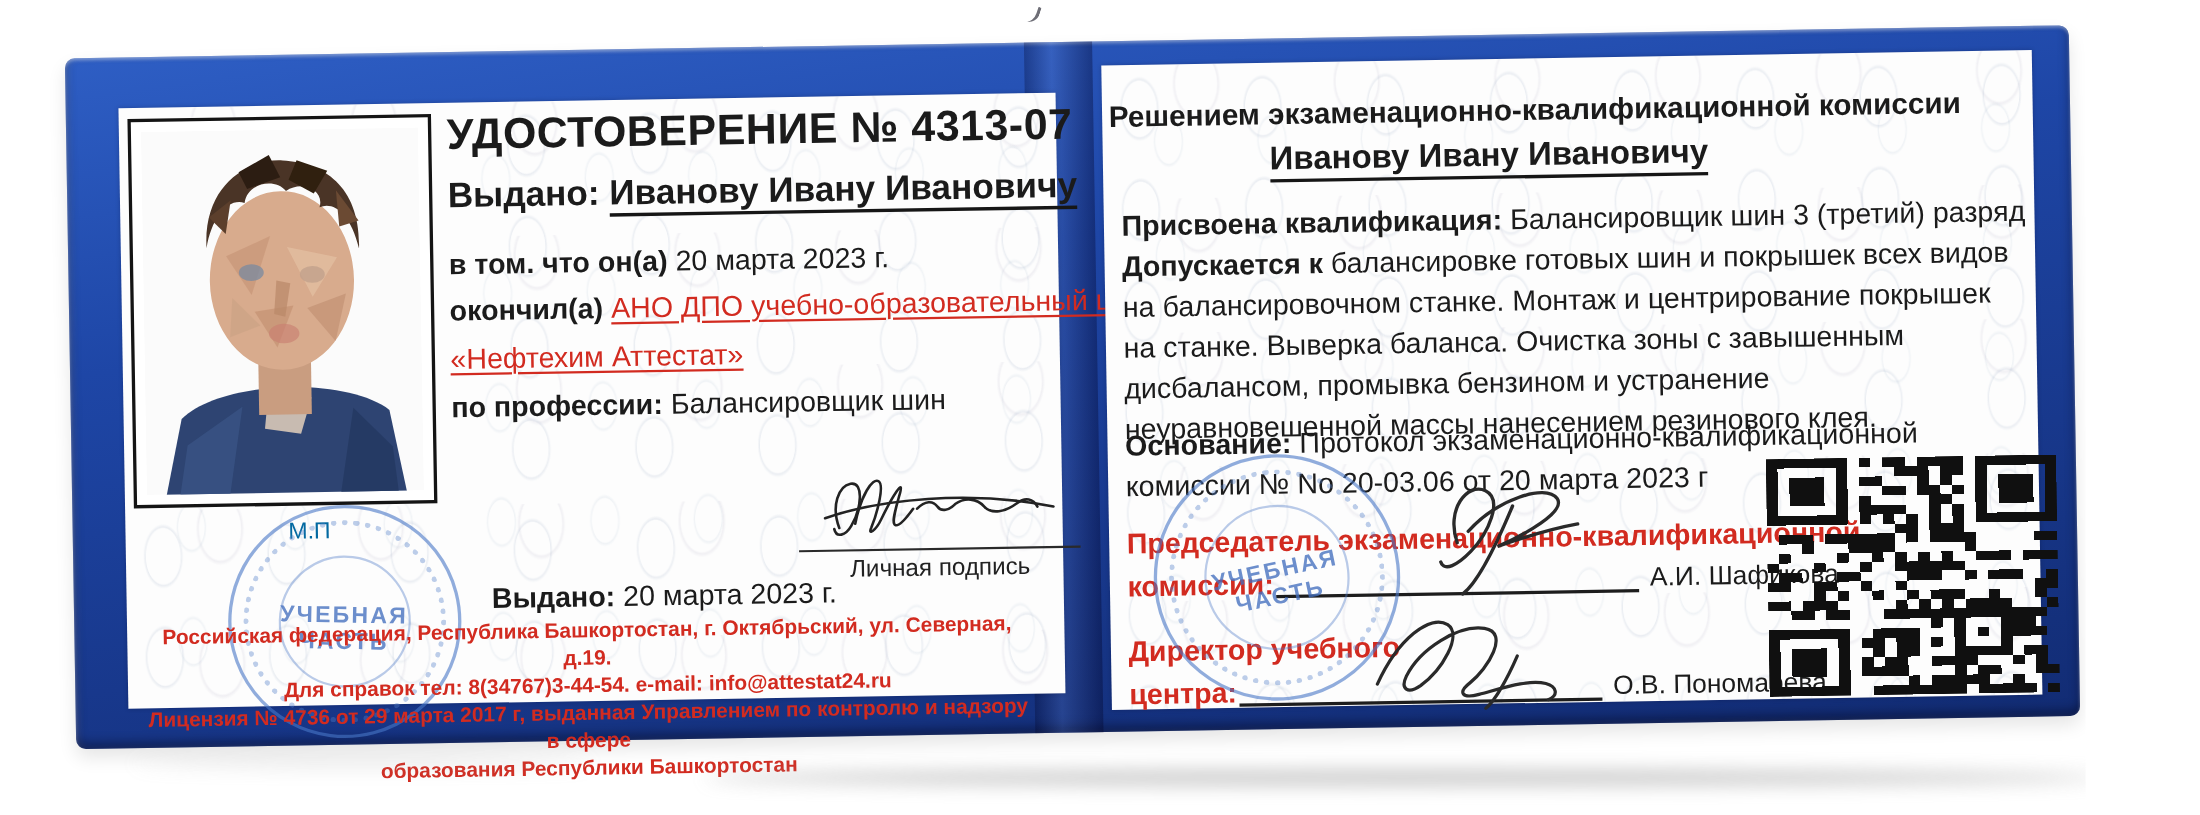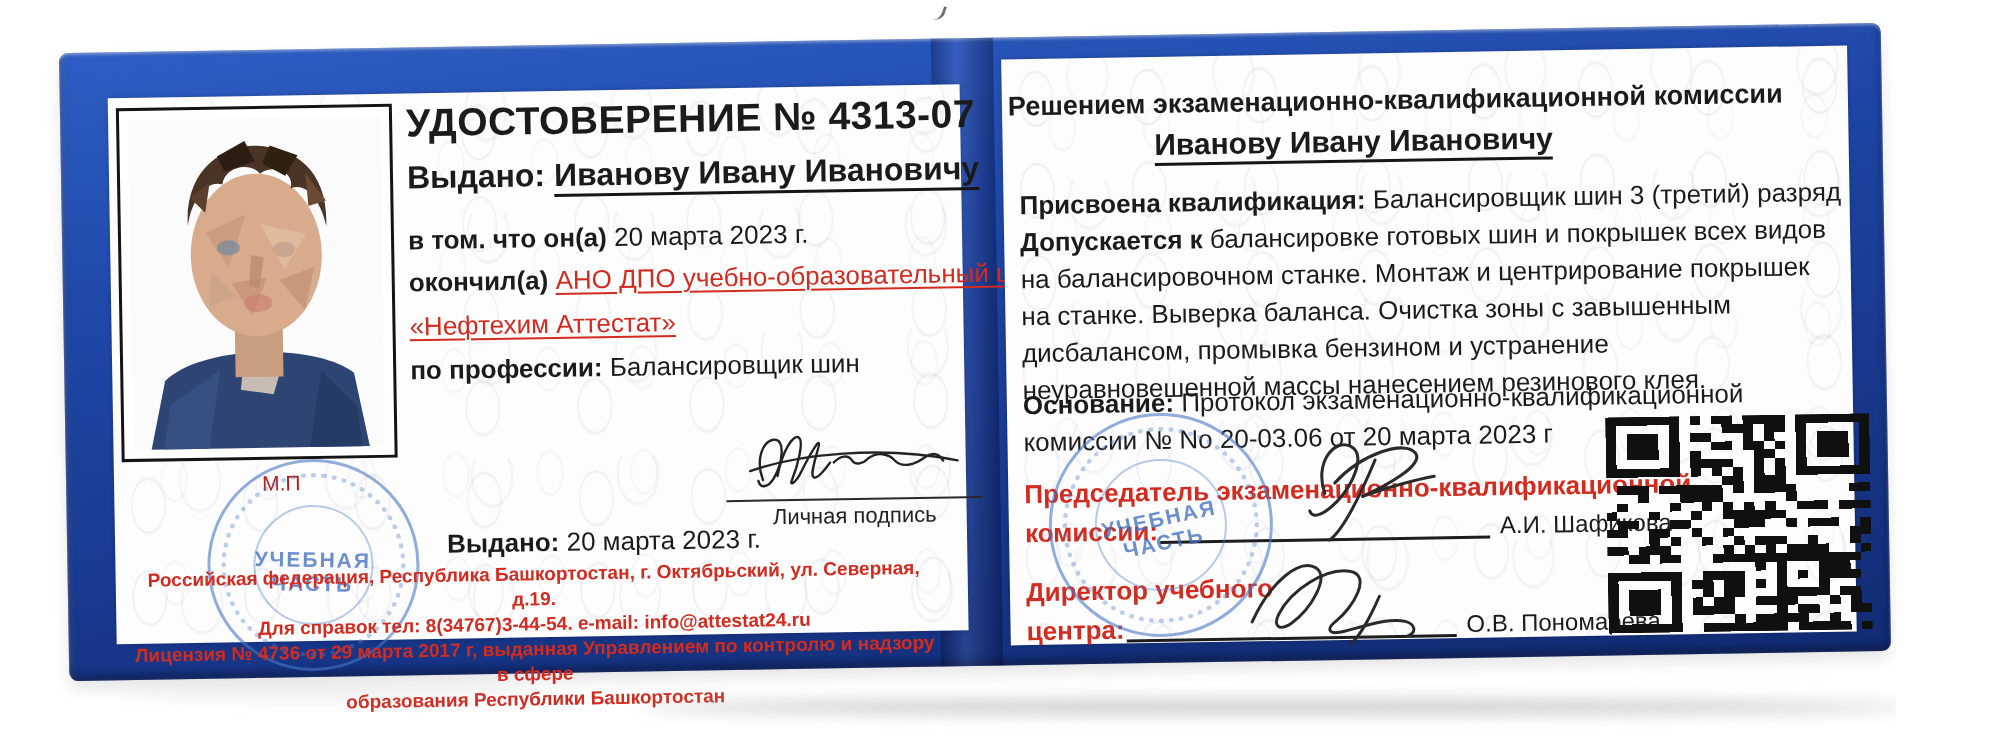--- a/index.html
+++ b/index.html
@@ -34,21 +34,21 @@
   .lp-title{position:absolute;left:298px;top:8px;width:548px;font-size:39px;font-weight:700;letter-spacing:.5px;white-space:nowrap;}
   .lp-issued{position:absolute;left:298px;top:66px;font-size:32px;white-space:nowrap;}
   .lp-issued .lbl{font-weight:700;}
   .lp-issued .name{font-weight:700;border-bottom:3px solid #161616;padding-bottom:1px;}
   .lp-line{position:absolute;left:298px;font-size:26px;white-space:nowrap;}
   .lp-line .lbl{font-weight:700;}
   .red-u{color:#d22b20;text-decoration:underline;text-decoration-thickness:2px;text-underline-offset:4px;}
   .lp-sign{position:absolute;left:612px;top:336px;width:256px;text-align:center;}
   .lp-sign svg{display:block;width:230px;height:82px;margin:0 auto -6px auto;}
   .lp-sign .cap{display:block;border-top:2px solid #2a2a2a;font-size:22px;padding-top:3px;color:#222;}
-  .mp{position:absolute;left:148px;top:376px;font-size:21px;color:#b91c1c;}
+  .mp{position:absolute;left:148px;top:376px;font-size:21px;color:#0369a1;}
   .lp-issuedate{position:absolute;left:332px;top:436px;font-size:26px;white-space:nowrap;}
   .lp-issuedate .lbl{font-weight:700;}
   .lp-footer{position:absolute;left:18px;top:470px;width:800px;text-align:center;
     color:#d22b20;font-size:19px;line-height:25px;font-weight:600;z-index:3;}
 
   
   .stamp{position:absolute;border-radius:50%;z-index:2;}
   .stamp .ring1{position:absolute;inset:0;border-radius:50%;border:3px solid rgba(72,118,198,.60);}
   .stamp .ring2{position:absolute;inset:14px;border-radius:50%;border:5px dotted rgba(82,126,200,.38);}
   .stamp .ring3{position:absolute;inset:46px;border-radius:50%;border:2px solid rgba(82,126,200,.40);}

